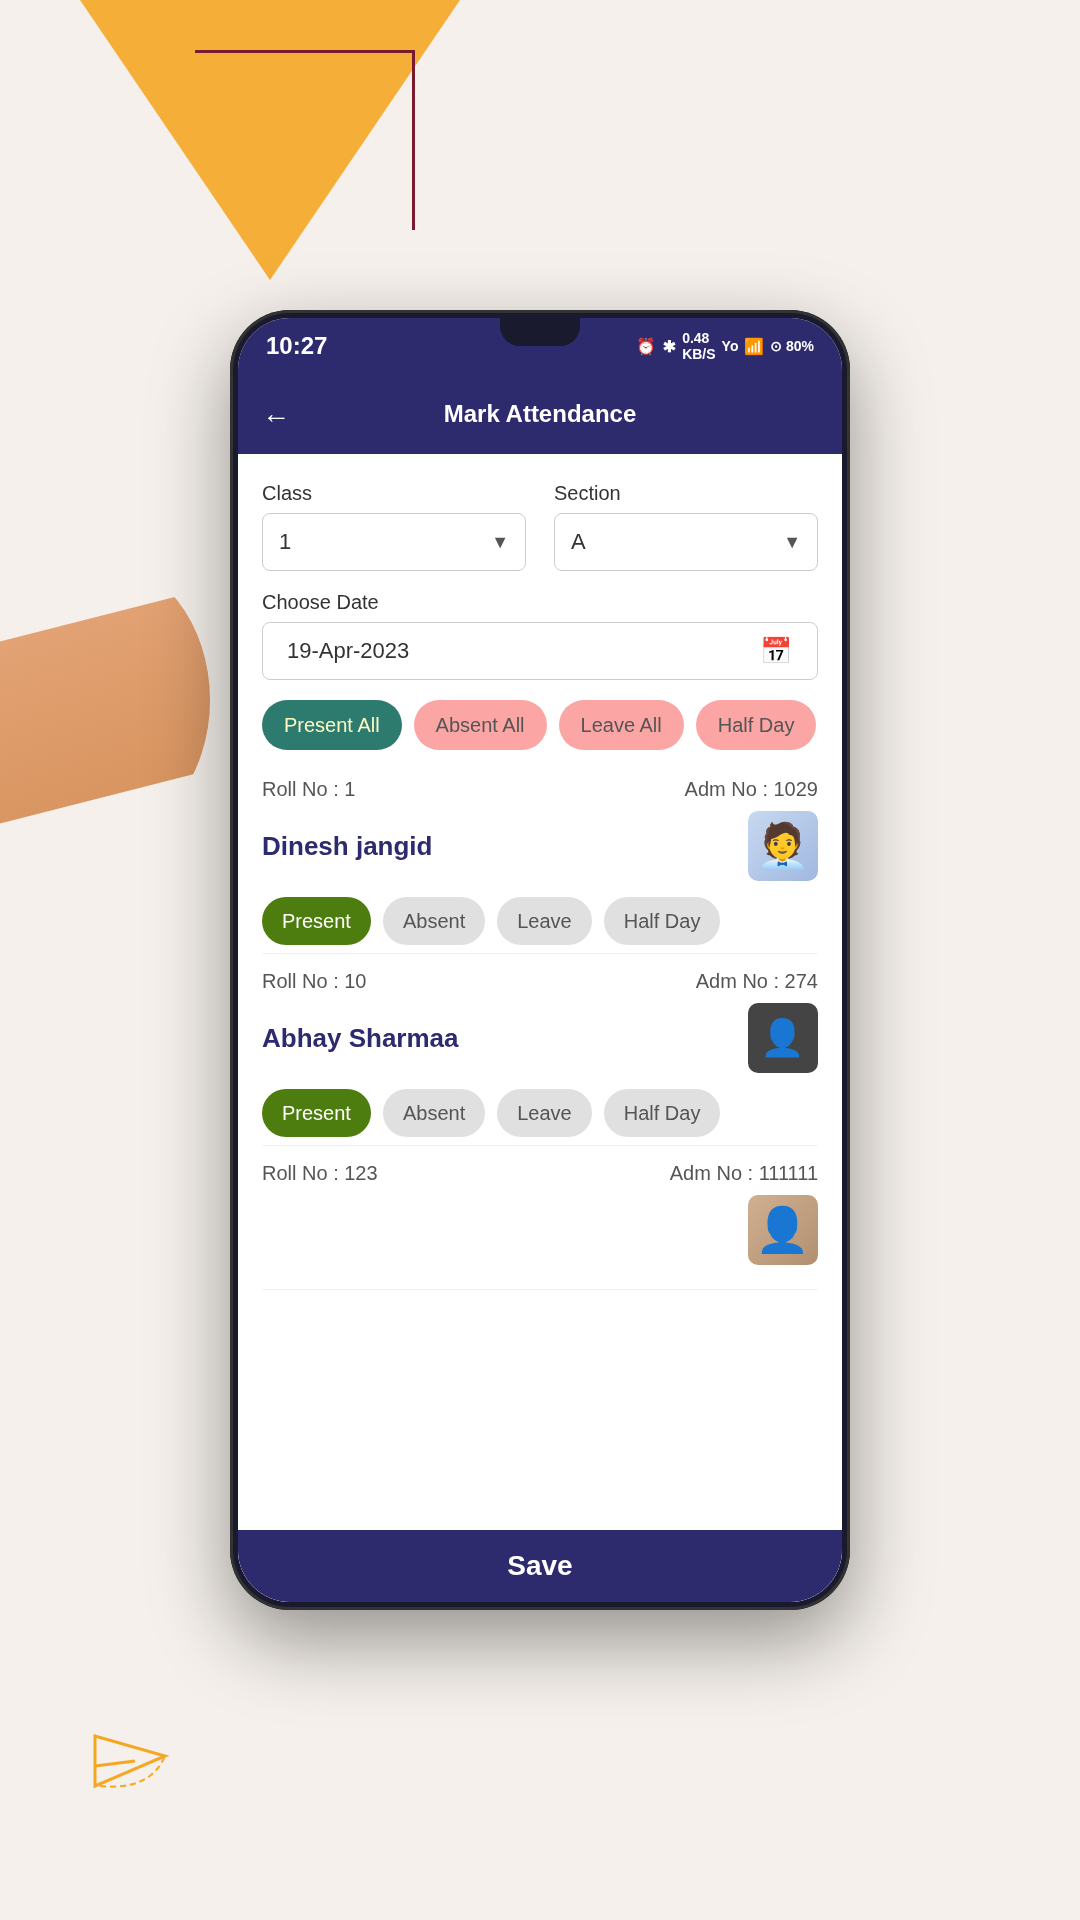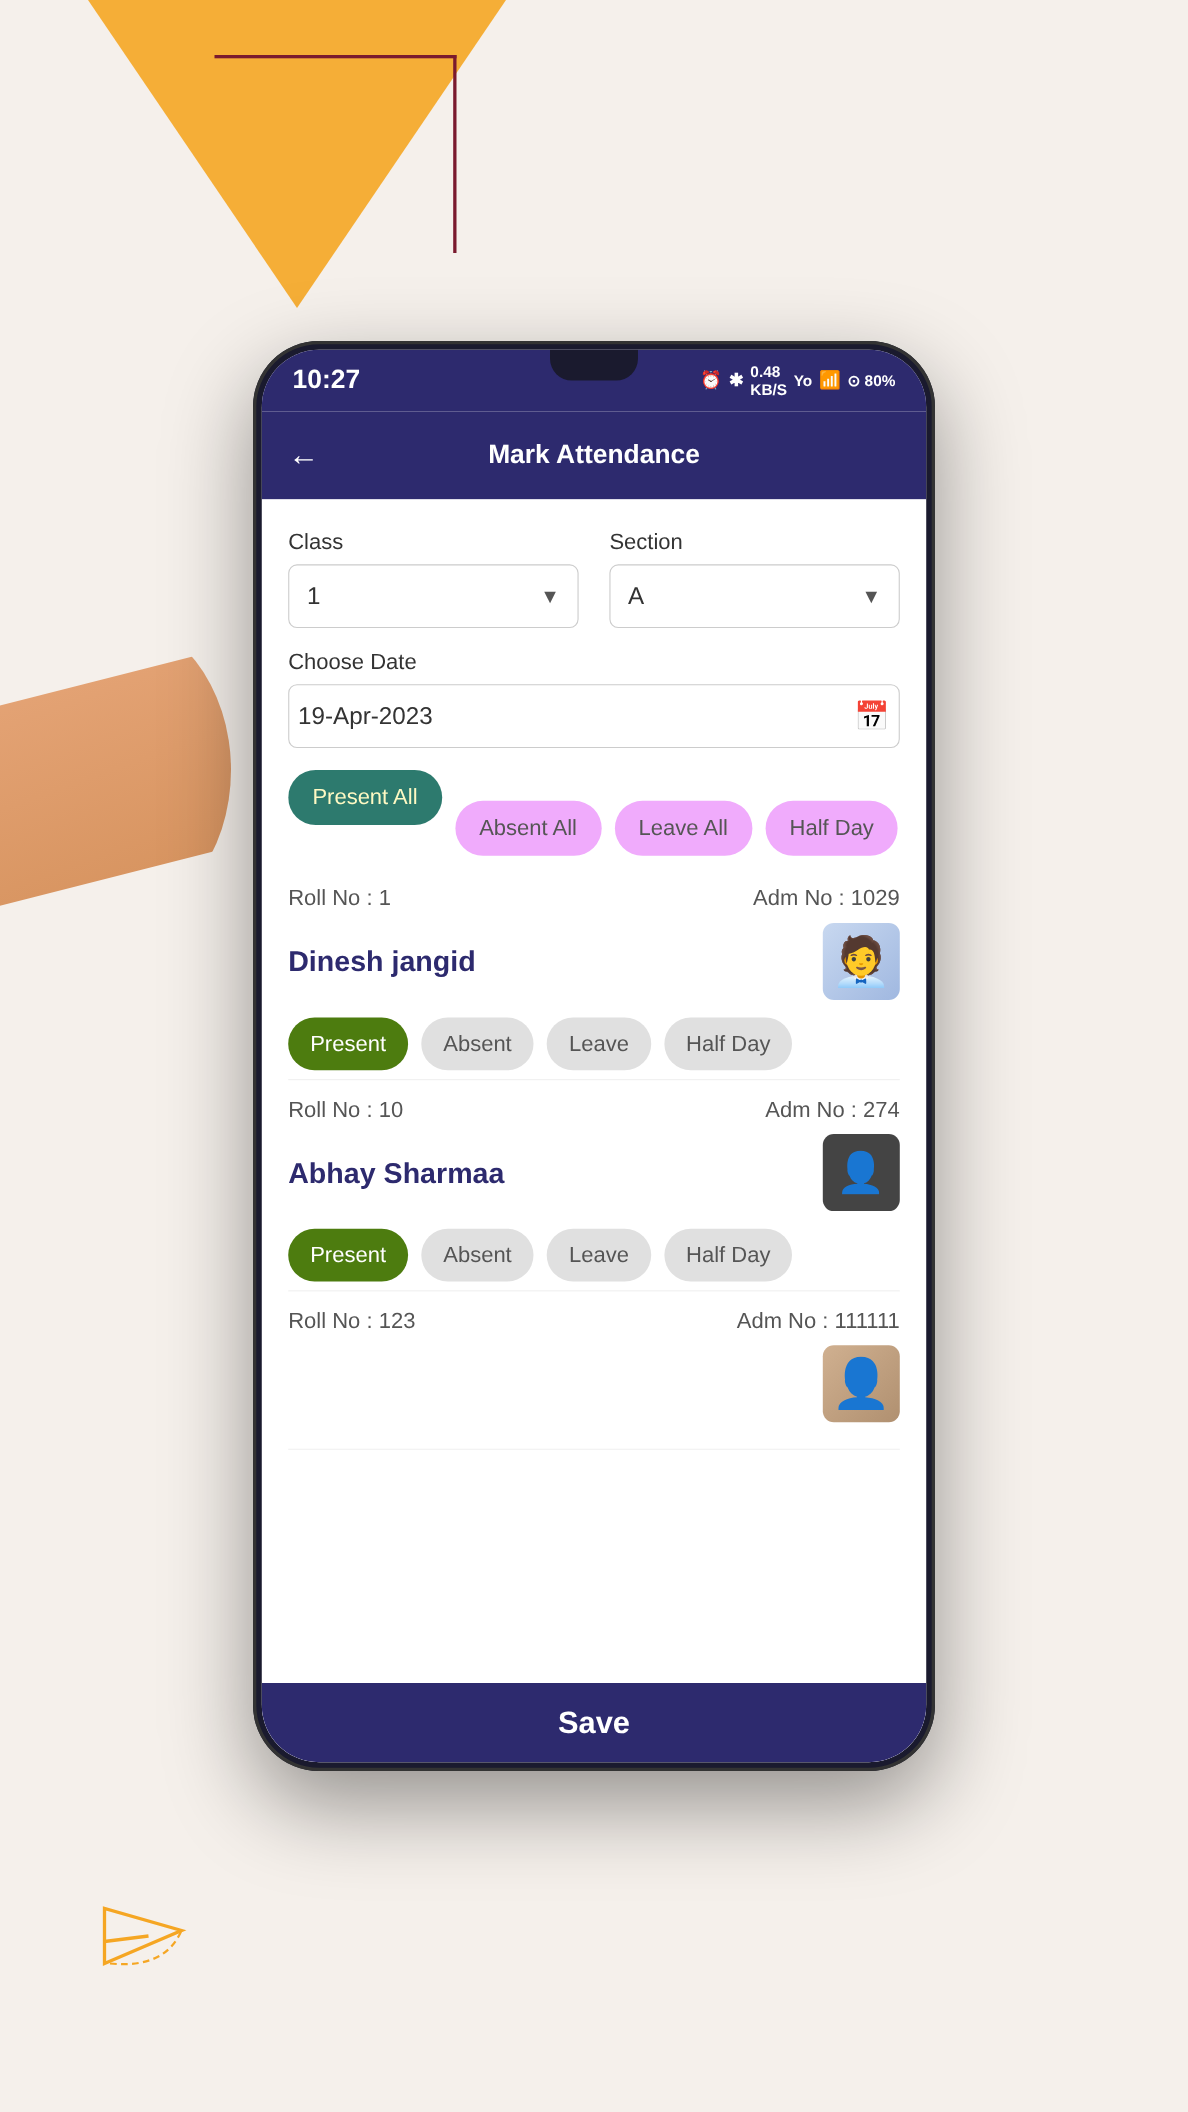--- a/index.html
+++ b/index.html
@@ -131,21 +131,21 @@
     }
 
     .date-group {
       margin-bottom: 20px;
     }
     .date-input-box {
       width: 100%;
       height: 58px;
       border: 1.5px solid #ccc;
       border-radius: 8px;
-      padding: 0 8px;
+      padding: 0 24px;
       font-size: 22px;
       color: #333;
       display: flex;
       align-items: center;
       justify-content: space-between;
       cursor: pointer;
       background: white;
     }
     .calendar-icon {
       font-size: 26px;
@@ -169,23 +169,22 @@
       font-weight: 500;
       cursor: pointer;
       white-space: nowrap;
       flex-shrink: 0;
     }
     .btn-active {
       background: #2d7a6e;
       color: #fef9c3;
     }
     .btn-inactive {
-      background: #f0abfc;
+      background: #fca5a5;
       color: #555;
-      margin-top: 28px;
     }
 
     
     .student-card {
       border-bottom: 1px solid #f0f0f0;
       padding-bottom: 8px;
       margin-bottom: 16px;
     }
     .student-meta {
       display: flex;

